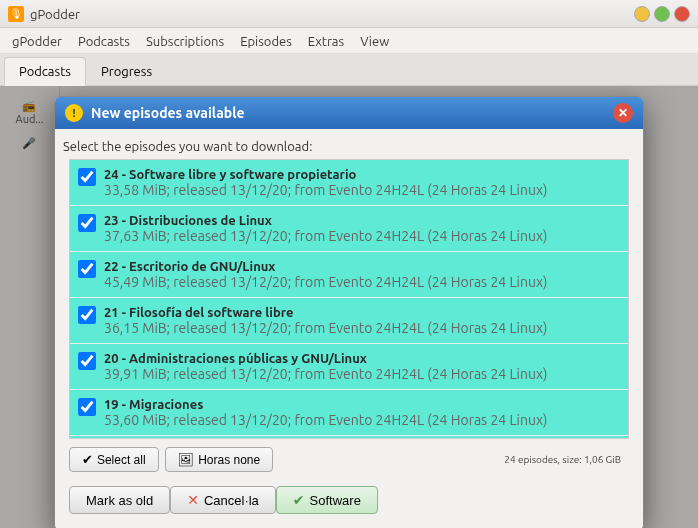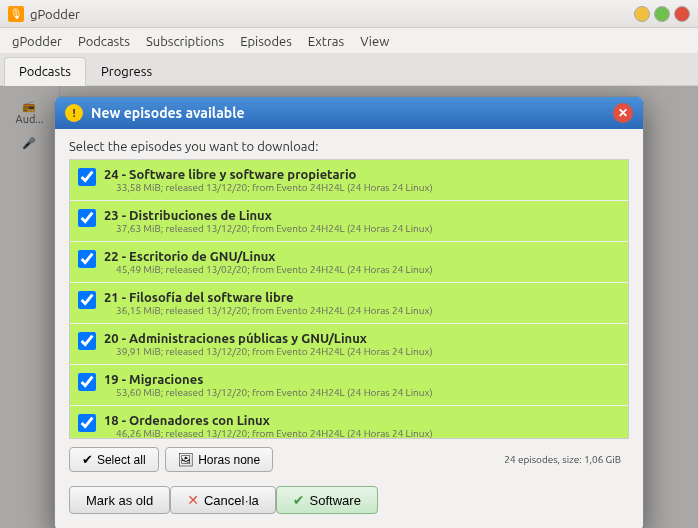--- a/index.html
+++ b/index.html
@@ -195,30 +195,30 @@
       cursor: pointer;
       color: white;
       font-size: 12px;
       display: flex;
       align-items: center;
       justify-content: center;
       font-weight: bold;
     }
 
     .dialog-subtitle {
-      padding: 10px 14px 6px;
+      padding: 10px 8px 6px;
       font-size: 13px;
       color: #333;
     }
 
     
     .episode-list-container {
       margin: 0 14px;
       border: 1px solid #ccc;
-      background: #bef264;
+      background: #5eead4;
       height: 280px;
       overflow-y: scroll;
       position: relative;
     }
 
     .episode-item {
       display: flex;
       align-items: flex-start;
       padding: 7px 8px;
       border-bottom: 1px solid #eee;
@@ -239,24 +239,23 @@
       flex-direction: column;
     }
 
     .episode-title {
       font-size: 13px;
       font-weight: bold;
       color: #2a2a2a;
     }
 
     .episode-meta {
-      font-size: 10px;
+      font-size: 14px;
       color: #666;
       margin-top: 1px;
-      margin-left: 12px;
     }
 
     
     .episode-list-container::-webkit-scrollbar { width: 12px; }
     .episode-list-container::-webkit-scrollbar-track { background: #f0f0f0; }
     .episode-list-container::-webkit-scrollbar-thumb { background: #5a90d9; border-radius: 3px; }
 
     
     .dialog-footer {
       display: flex;
@@ -383,21 +382,21 @@
               <input type="checkbox" class="episode-checkbox" checked="" style="">
               <div class="episode-info">
                 <span class="episode-title">23 - Distribuciones de Linux</span>
                 <span class="episode-meta">37,63 MiB; released 13/12/20; from Evento 24H24L (24 Horas 24 Linux)</span>
               </div>
             </div>
             <div class="episode-item">
               <input type="checkbox" class="episode-checkbox" checked="" style="">
               <div class="episode-info">
                 <span class="episode-title">22 - Escritorio de GNU/Linux</span>
-                <span class="episode-meta">45,49 MiB; released 13/02/20; from Evento 24H24L (24 Horas 24 Linux)</span>
+                <span class="episode-meta">45,49 MiB; released 13/12/20; from Evento 24H24L (24 Horas 24 Linux)</span>
               </div>
             </div>
             <div class="episode-item">
               <input type="checkbox" class="episode-checkbox" checked="" style="">
               <div class="episode-info">
                 <span class="episode-title">21 - Filosofía del software libre</span>
                 <span class="episode-meta">36,15 MiB; released 13/12/20; from Evento 24H24L (24 Horas 24 Linux)</span>
               </div>
             </div>
             <div class="episode-item">

